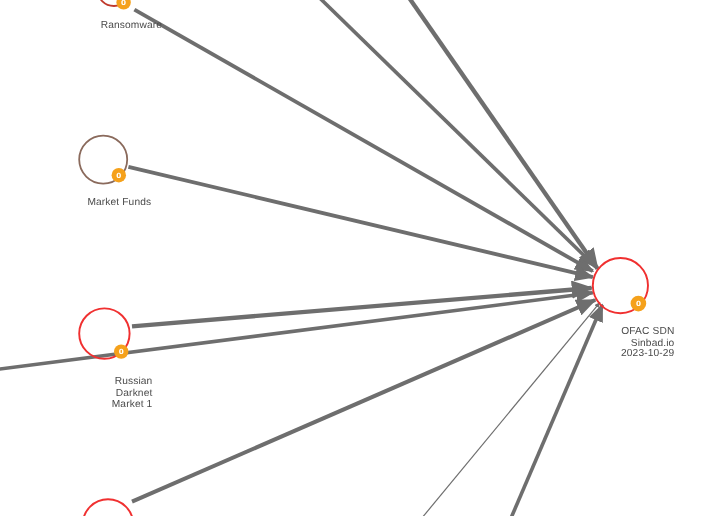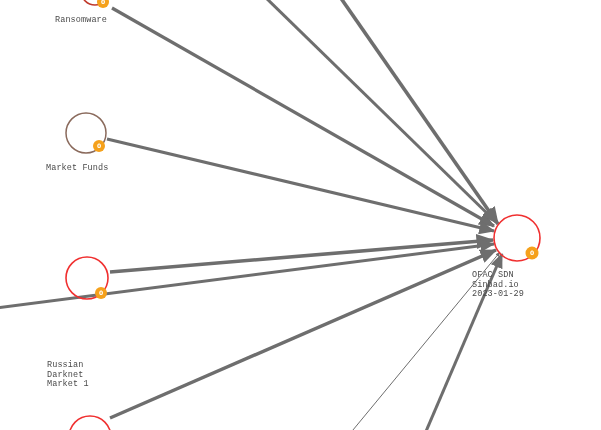--- a/index.html
+++ b/index.html
@@ -16,22 +16,22 @@
     width:601px;height:430px;
     overflow:hidden;
   }
   svg#graph-canvas{
     position:absolute;left:0;top:0;
     width:601px;height:430px;
     display:block;
   }
   .node-label{
     position:absolute;
-    text-align:left;
-    font-family:Liberation Mono, monospace;
+    text-align:right;
+    font-family:Liberation Sans, sans-serif;
     font-size:8.5px;
     line-height:9.6px;
     color:#4a4a4a;
     white-space:pre;
     letter-spacing:0.1px;
     pointer-events:none;
   }
   .badge-text{
     font-family:"DejaVu Sans", sans-serif;
     font-size:6px;
@@ -92,20 +92,20 @@
             <circle cx="532" cy="253" r="6.5" fill="#f5a11b"></circle>
             <text x="532" y="255.2" text-anchor="middle" class="badge-text">0</text>
           </g>
         </g>
       </g>
   </svg>
 
   <div id="label-layer">
       <div class="node-label" style="left: 55px; top: 16px; width: 80px;">Ransomware</div>
       <div class="node-label" style="left: 46px; top: 164px; width: 80px;">Market Funds</div>
-      <div class="node-label" style="left: 47px; top: 313px; width: 80px; margin-top: 48px;">Russian
+      <div class="node-label" style="left: 47px; top: 313px; width: 80px;">Russian
 Darknet
 Market 1</div>
       <div class="node-label" style="left: 472px; top: 271px; width: 90px;">OFAC SDN
 Sinbad.io
-2023-01-29</div>
+2023-10-29</div>
     </div>
 </div>
 
 </body></html>

